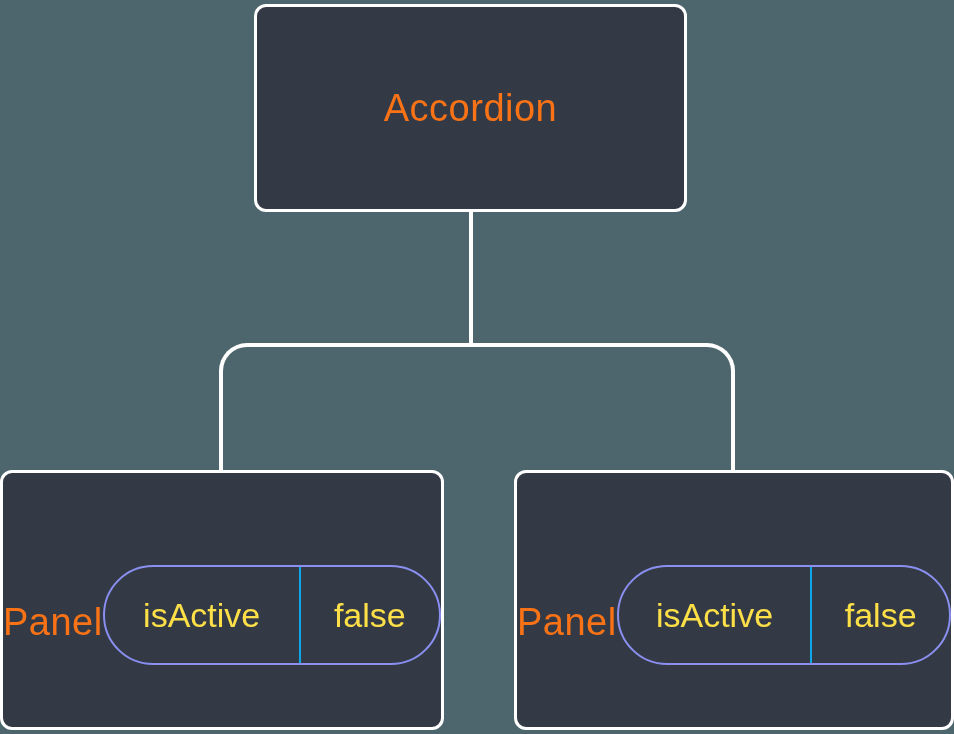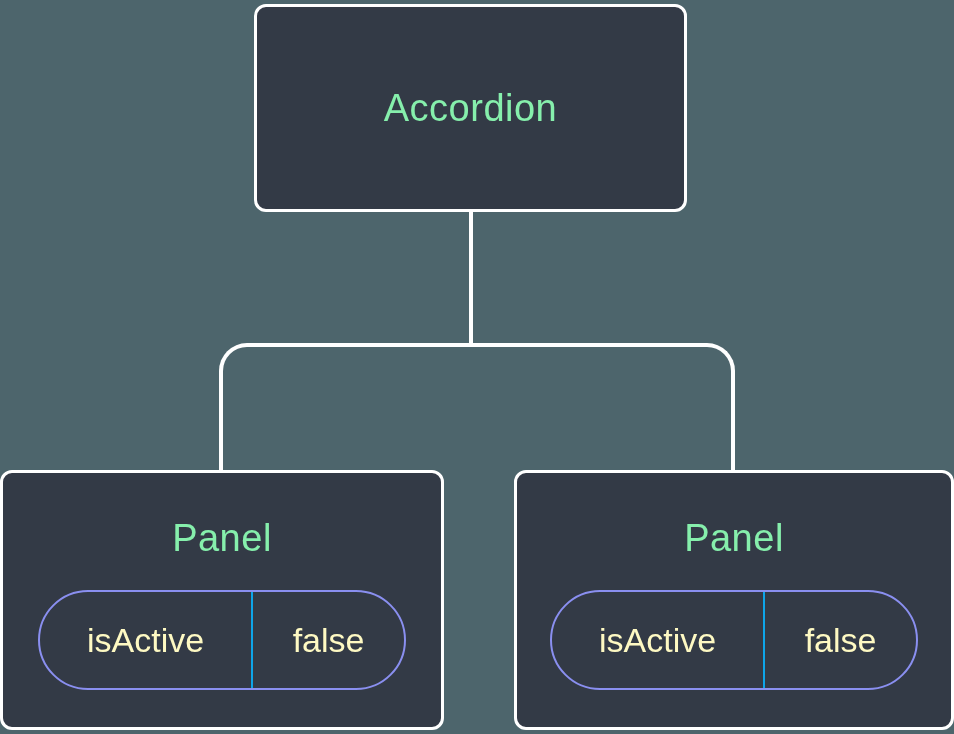--- a/index.html
+++ b/index.html
@@ -15,21 +15,21 @@
     overflow:hidden;
   }
   .node{
     position:absolute;
     box-sizing:border-box;
     background:#333a46;
     border:3px solid #ffffff;
     border-radius:12px;
   }
   .node-label{
-    color:#86efac;
+    color:#f97316;
     font-size:38px;
     font-weight:500;
     letter-spacing:0.5px;
     text-align:center;
   }
   .root-node{
     left:254px; top:4px;
     width:433px; height:208px;
     display:flex;
     align-items:center;
@@ -48,21 +48,20 @@
     width:516px; height:127px;
     border-top:4px solid #ffffff;
     border-left:4px solid #ffffff;
     border-right:4px solid #ffffff;
     border-radius:28px 28px 0 0;
   }
   .panel-node{
     top:470px;
     width:444px; height:260px;
     display:flex;
-    flex-direction:column;
     align-items:center;
   }
   .panel-left{ left:0px; }
   .panel-right{ left:514px; width:440px; }
   .panel-node .node-label{
     margin-top:44px;
   }
   .state-pill{
     box-sizing:border-box;
     margin-top:30px;
@@ -70,21 +69,21 @@
     border:2px solid #8a8ff0;
     border-radius:50px;
     display:flex;
     align-items:stretch;
     overflow:hidden;
   }
   .pill-cell{
     display:flex;
     align-items:center;
     justify-content:center;
-    color:#fef9c3;
+    color:#fde047;
     font-size:34px;
     font-weight:400;
   }
   .pill-key{ flex:0 0 58%; }
   .pill-value{
     flex:1 1 auto;
     border-left:2px solid #0ea5e9;
   }
 </style>
 </head>

